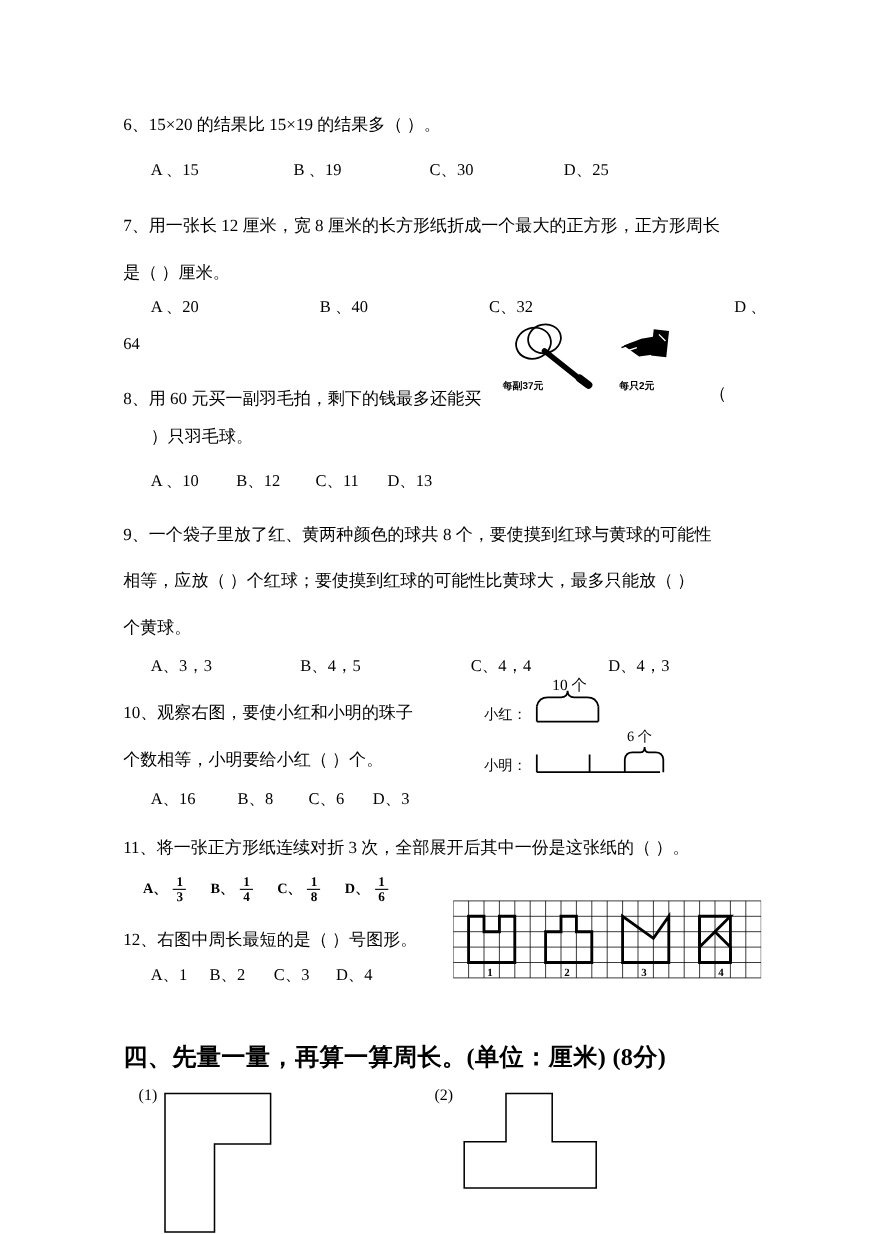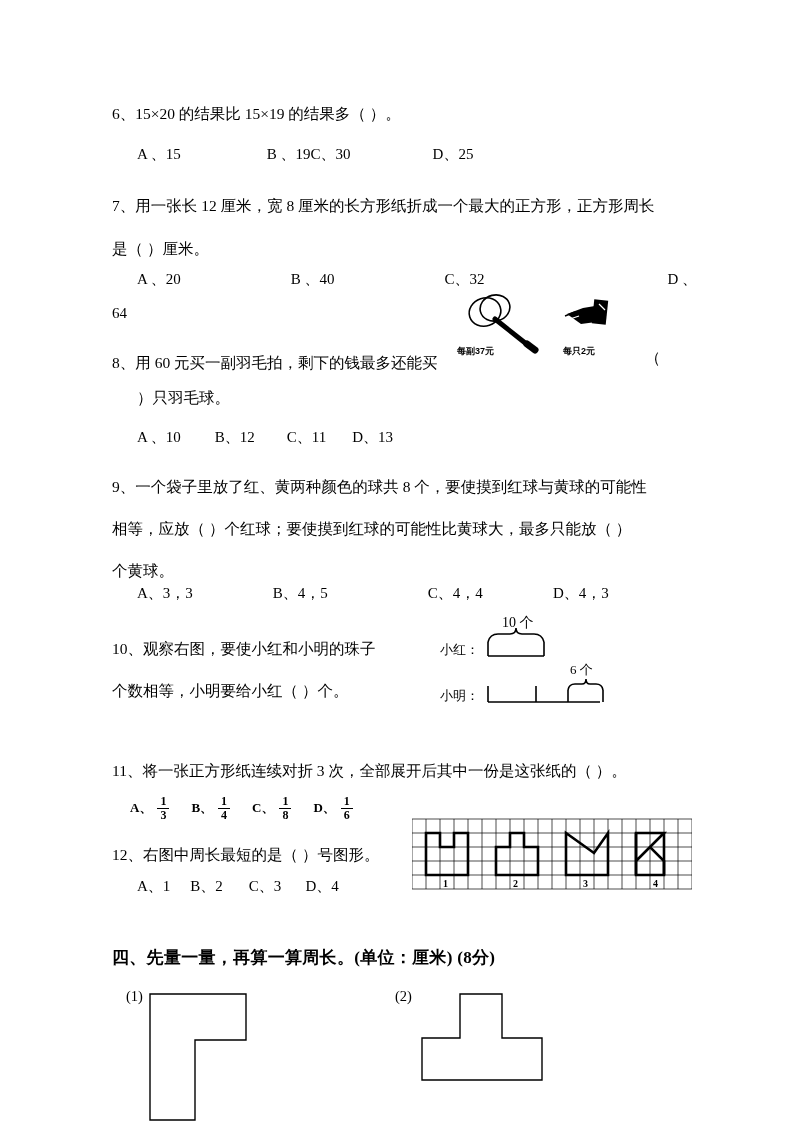--- a/index.html
+++ b/index.html
@@ -20,21 +20,21 @@
     width: 793px; height: 958px;
   }
   .q { position: absolute; font-size: 15.5px; line-height: 1.9; white-space: nowrap; }
   .opts { position: absolute; font-size: 15px; white-space: nowrap; }
   .opt { display: inline-block; }
 
   
   #q6 { left: 112px; top: 99px; }
   #q6opts { left: 137px; top: 145px; }
   #q6opts .o1 { margin-right: 86px; }
-  #q6opts .o2 { }
+  #q6opts .o2 { margin-right: 80px; }
   #q6opts .o3 { margin-right: 82px; }
 
   
   #q7l1 { left: 112px; top: 191px; }
   #q7l2 { left: 112px; top: 234px; }
   #q7opts { left: 137px; top: 270px; width: 560px; }
   #q7opts .o1 { margin-right: 110px; }
   #q7opts .o2 { margin-right: 110px; }
   #q7opts .o3 { margin-right: 0px; text-align: center; }
   #q7opts .o4 { position: absolute; right: 0; top: 0; }
@@ -46,21 +46,21 @@
   #q8l2 { left: 137px; top: 383px; }
   #q8opts { left: 137px; top: 428px; }
   #q8opts .o1 { margin-right: 34px; }
   #q8opts .o2 { margin-right: 32px; }
   #q8opts .o3 { margin-right: 26px; }
 
   
   #q9l1 { left: 112px; top: 472px; }
   #q9l2 { left: 112px; top: 514px; }
   #q9l3 { left: 112px; top: 556px; }
-  #q9opts { left: 137px; top: 584px; text-align: right; }
+  #q9opts { left: 137px; top: 596px; text-align: right; }
   #q9opts .o1 { margin-right: 80px; }
   #q9opts .o2 { margin-right: 100px; }
   #q9opts .o3 { margin-right: 70px; }
 
   
   #q10l1 { left: 112px; top: 634px; text-align: right; }
   #q10l2 { left: 112px; top: 676px; }
   #q10opts { left: 137px; top: 717px; }
   #q10opts .o1 { margin-right: 38px; }
   #q10opts .o2 { margin-right: 32px; }
@@ -76,21 +76,21 @@
   .frac .den { padding: 0 3px; }
 
   
   #q12l1 { left: 112px; top: 840px; }
   #q12opts { left: 137px; top: 877px; }
   #q12opts .o1 { margin-right: 20px; }
   #q12opts .o2 { margin-right: 26px; }
   #q12opts .o3 { margin-right: 24px; }
 
   
-  #sec4 { position: absolute; left: 112px; top: 946px; font-size: 17px; font-weight: bold; letter-spacing: 0.3px; }
+  #sec4 { position: absolute; left: 112px; top: 946px; font-size: 22px; font-weight: bold; letter-spacing: 0.3px; }
   #fig1label { position: absolute; left: 126px; top: 988px; font-size: 14.5px; }
   #fig2label { position: absolute; left: 395px; top: 988px; font-size: 14.5px; }
 
   .svgbox { position: absolute; }
 
   
   #itempics { position: absolute; left: 455px; top: 292px; }
   .pricelab { font-size: 8.5px; font-weight: bold; font-family: "Liberation Sans", sans-serif; }
 
   
@@ -153,20 +153,23 @@
 
   <div class="q" id="q9l1">9、一个袋子里放了红、黄两种颜色的球共 8 个，要使摸到红球与黄球的可能性</div>
   <div class="q" id="q9l2">相等，应放（    ）个红球；要使摸到红球的可能性比黄球大，最多只能放（    ）</div>
   <div class="q" id="q9l3">个黄球。</div>
   <div class="opts" id="q9opts">
     <span class="opt o1">A、3，3</span><span class="opt o2">B、4，5</span><span class="opt o3">C、4，4</span><span class="opt o4">D、4，3</span>
   </div>
 
   <div class="q" id="q10l1">10、观察右图，要使小红和小明的珠子</div>
   <div class="q" id="q10l2">个数相等，小明要给小红（      ）个。</div>
+  <div class="opts" id="q10opts">
+    <span class="opt o1">A、16</span><span class="opt o2">B、8</span><span class="opt o3">C、6</span><span class="opt o4">D、3</span>
+  </div>
 
   <div id="beads">
     <svg width="190" height="100" viewBox="0 0 190 100">
       <text class="beadname" x="0" y="42" style="font-size:13px;">小红：</text>
       <text class="beadcount" x="62" y="15" style="font-size:14px;">10 个</text>
 
       <path d="M48,30 q2,-8 10,-8 L70,22 q6,0 6,-6 q0,6 6,6 L94,22 q8,0 10,8" fill="none" stroke="#000" stroke-width="1.6"></path>
 
       <path d="M48,30 L48,44 M104,30 L104,44 M48,44 L104,44" fill="none" stroke="#000" stroke-width="1.6"></path>
 

